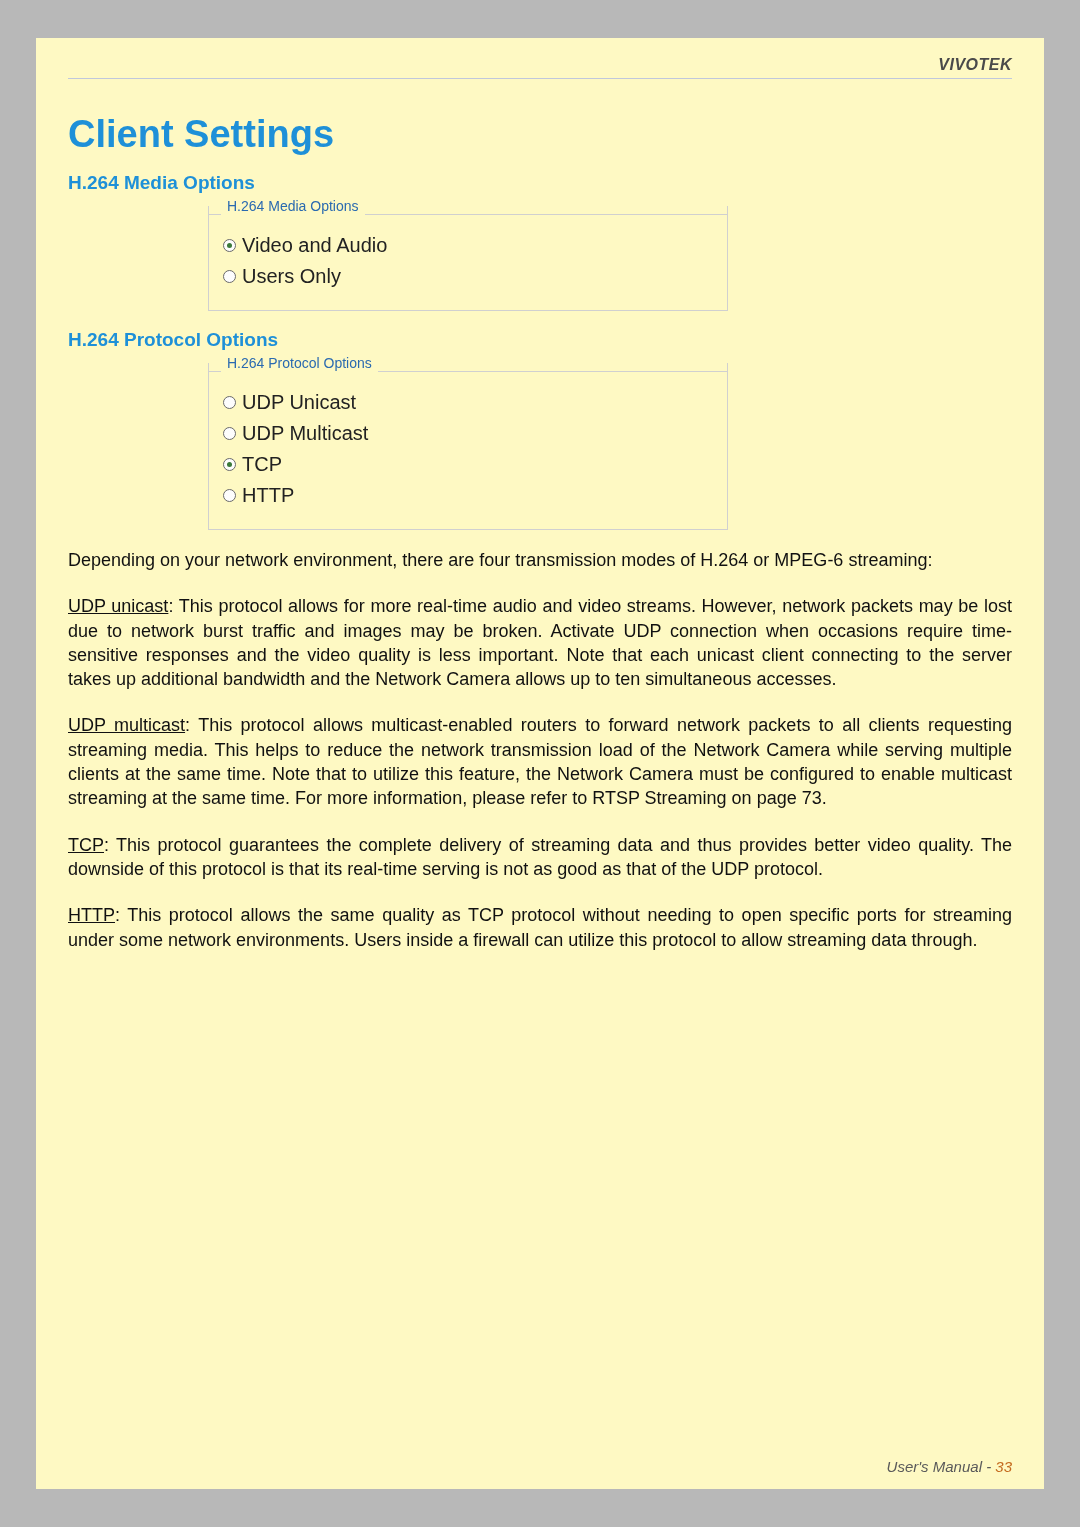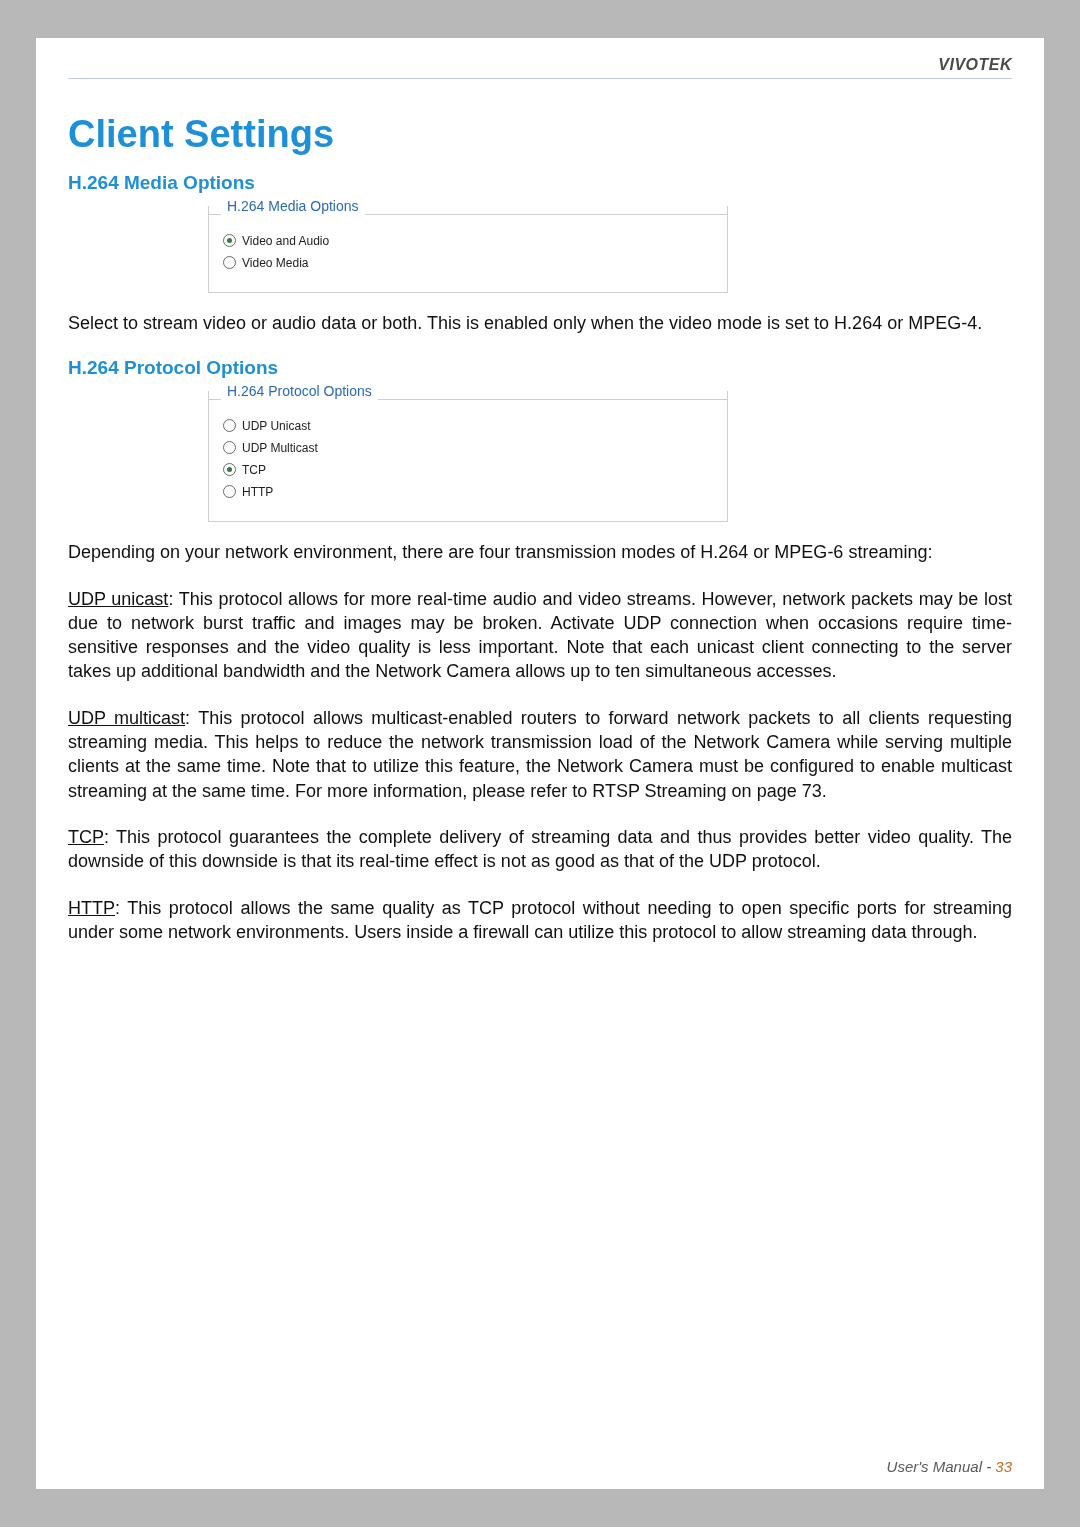--- a/index.html
+++ b/index.html
@@ -5,21 +5,21 @@
   * { box-sizing: border-box; margin: 0; padding: 0; }
   body {
     background: #b8b8b8;
     font-family: Arial, Helvetica, sans-serif;
     width: 1080px;
     height: 1527px;
     margin: 0 auto;
     position: relative;
   }
   .page {
-    background: #ffffff;
+    background: #fef9c3;
     position: absolute;
     top: 38px;
     left: 36px;
     right: 36px;
     bottom: 38px;
     padding: 18px 32px 24px 32px;
   }
   .brand-bar {
     text-align: right;
     color: #4a4a4a;
@@ -84,23 +84,23 @@
     position: relative;
     top: -8px;
     white-space: nowrap;
   }
   .fieldset-top .seg-r {
     flex: 1;
     border-top: 1px solid #d0d0d0;
   }
   .radio-row {
     display: flex;
-    align-items: flex-start;
+    align-items: center;
     gap: 6px;
-    font-size: 12px;
+    font-size: 20px;
     color: #222;
     margin: 8px 0 8px 0;
   }
   .radio {
     width: 13px;
     height: 13px;
     border: 1px solid #6a6a6a;
     border-radius: 50%;
     background: #fdfdfd;
     display: inline-flex;
@@ -152,26 +152,25 @@
         <div class="seg-l"></div>
         <div class="legend">H.264 Media Options</div>
         <div class="seg-r"></div>
       </div>
       <div class="radio-row">
         <span class="radio checked"></span>
         <span>Video and Audio</span>
       </div>
       <div class="radio-row">
         <span class="radio"></span>
-        <span>Video Media</span>
+        <span>Users Only</span>
       </div>
     </div>
   </div>
 
-  <p class="para">Select to stream video or audio data or both. This is enabled only when the video mode is set to H.264 or MPEG-4.</p>
 
   <h2 class="section-title">H.264 Protocol Options</h2>
 
   <div class="fieldset-box">
     <div class="fieldset-border">
       <div class="fieldset-top">
         <div class="seg-l"></div>
         <div class="legend">H.264 Protocol Options</div>
         <div class="seg-r"></div>
       </div>
@@ -198,21 +197,21 @@
 
   <p class="para">
     <span class="u">UDP unicast</span><span>: This protocol allows for more real-time audio and video streams. However, network packets may be lost due to network burst traffic and images may be broken. Activate UDP connection when occasions require time-sensitive responses and the video quality is less important. Note that each unicast client connecting to the server takes up additional bandwidth and the Network Camera allows up to ten simultaneous accesses.</span>
   </p>
 
   <p class="para">
     <span class="u">UDP multicast</span><span>: This protocol allows multicast-enabled routers to forward network packets to all clients requesting streaming media. This helps to reduce the network transmission load of the Network Camera while serving multiple clients at the same time. Note that to utilize this feature, the Network Camera must be configured to enable multicast streaming at the same time. For more information, please refer to RTSP Streaming on page 73.</span>
   </p>
 
   <p class="para">
-    <span class="u">TCP</span><span>: This protocol guarantees the complete delivery of streaming data and thus provides better video quality. The downside of this downside is that its real-time effect is not as good as that of the UDP protocol.</span>
+    <span class="u">TCP</span><span>: This protocol guarantees the complete delivery of streaming data and thus provides better video quality. The downside of this protocol is that its real-time serving is not as good as that of the UDP protocol.</span>
   </p>
 
   <p class="para">
     <span class="u">HTTP</span><span>: This protocol allows the same quality as TCP protocol without needing to open specific ports for streaming under some network environments. Users inside a firewall can utilize this protocol to allow streaming data through.</span>
   </p>
 
   <div class="footer">
     <span>User's Manual - </span><span class="num">33</span>
   </div>
 

